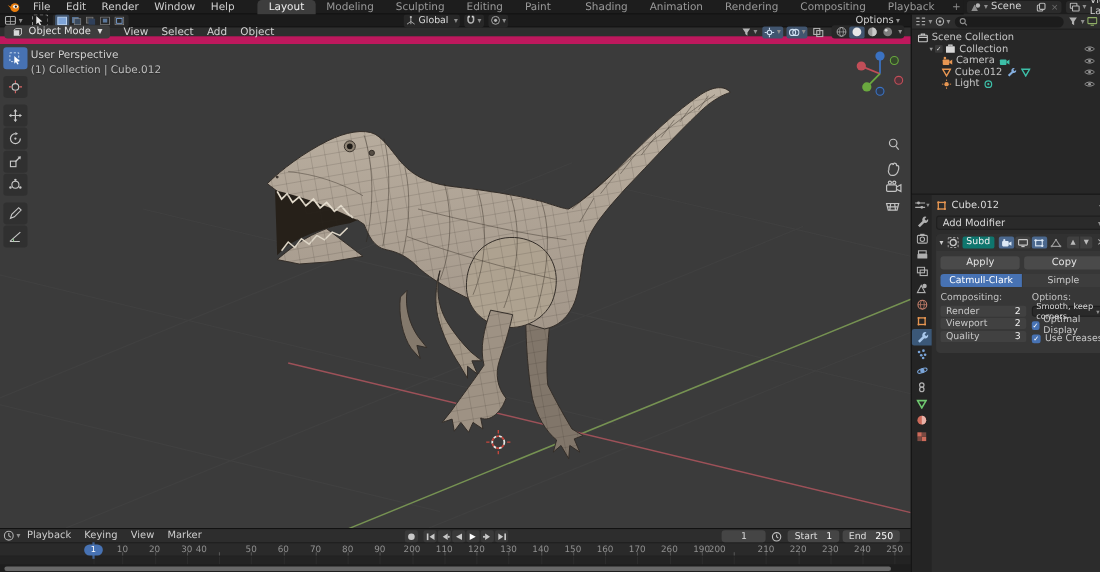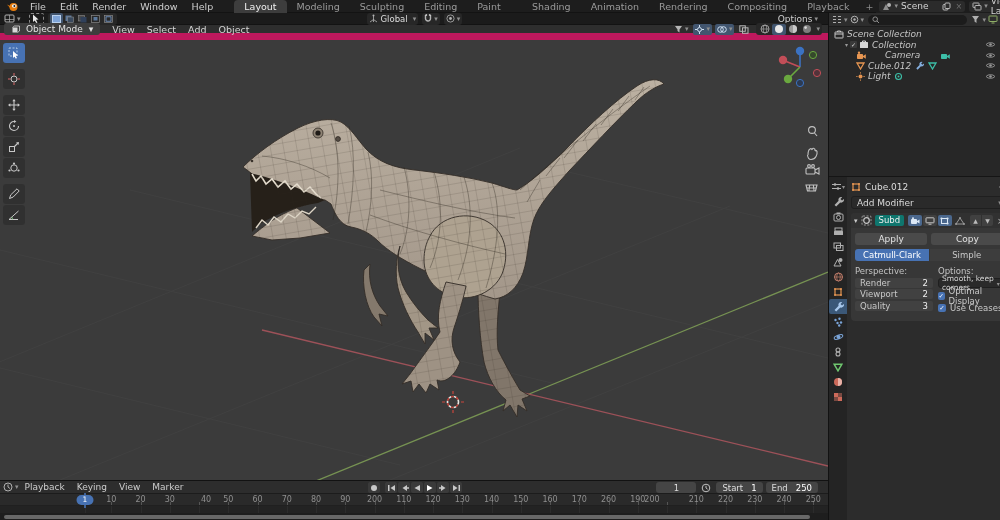--- a/index.html
+++ b/index.html
@@ -48,21 +48,21 @@
   #ov-text { left:28px; top:5px; z-index:4; }
   #ov-text div { font-size:9.5px; color:#d2d2d2; margin-bottom:2px; text-shadow:0 1px 1px #00000055; }
   #ov-text div+div { color:#bdbdbd; }
 
   
   #right-col { left:828px; top:13px; width:172px; height:507px; background:#2b2b2b; border-left:1px solid #121212; }
   #outliner { left:0; top:0; width:172px; height:163px; background:#272727; }
   #ol-head { display:flex; align-items:center; height:14px; background:#2d2d2d; border-bottom:1px solid #1d1d1d; padding:0 3px; }
   #ol-search { flex:1; display:flex; align-items:center; background:#1c1c1c; border-radius:7px; height:10px; margin:0 4px; padding:0 4px; }
   #ol-rows .orow { display:flex; align-items:center; height:10.5px; font-size:9px; color:#c5c5c5; }
-  #ol-rows .orow .lab { margin-left:3px; white-space:nowrap;font-style:italic; }
+  #ol-rows .orow .lab { margin-left:3px; white-space:nowrap; }
   #ol-rows .orow .sp { flex:1; }
   .cbx { width:7px; height:7px; background:#3a3a3a; border-radius:1px; color:#ddd; font-size:6px; line-height:7px; text-align:center; margin-right:2px; }
 
   #props { left:0; top:163px; width:172px; height:344px; background:#2c2c2c; border-top:1px solid #151515; display:flex; }
   #ptabs { width:18px; background:#242424; display:flex; flex-direction:column; align-items:center; padding-top:2px; }
   #ptabs .ptab { width:18px; height:15px; display:flex; align-items:center; justify-content:center; }
   #ptabs .ptab.active { background:#3b5878; border-radius:2px 0 0 2px; }
   #pcontent { flex:1; padding:3px 4px 0 4px; }
 
   .pbread { display:flex; align-items:center; height:13px; margin-bottom:3px; }
@@ -440,20 +440,24 @@
               <circle cx="813" cy="126" r="1.4"></circle>
             </g>
           <g>
               <path d="M806 145 h11 l-1.5 6 h-8z"></path>
               <path d="M809.7 145 l-0.8 6 M813.3 145 l0.8 6 M807 148 h9"></path>
             </g>
         </g>
       </svg>
 
       
+      <div id="ov-text" class="abs">
+        <div>User Perspective</div>
+        <div>(1) Collection | Cube.012</div>
+      </div>
 
       
       <div id="tools" class="abs">
           <div class="tool active">
             <span class="ic">
               <svg width="12" height="12" viewBox="0 0 12 12">
                 <rect x="1" y="1" width="8" height="8" fill="none" stroke="#cfe0f2" stroke-dasharray="2 1.5" stroke-width="0.8"></rect>
                 <path d="M5 4l5 4.5-2.3.3 1.3 2.3-1.2.6-1.3-2.3L5 11z" fill="#fff"></path>
               </svg>
             </span>
@@ -612,21 +616,21 @@
         </div>
       </div>
       <div id="ruler">
         <div id="playhead-pill">1</div>
       <div class="rlab" style="left: 111.325px;">10</div>
           <div class="rtick" style="left: 111.325px;"></div>
           <div class="rlab" style="left: 140.575px;">20</div>
           <div class="rtick" style="left: 140.575px;"></div>
           <div class="rlab" style="left: 169.825px;">30</div>
           <div class="rtick" style="left: 169.825px;"></div>
-          <div class="rlab" style="left: 206px;">40</div>
+          <div class="rlab" style="left: 183px;">40</div>
           <div class="rtick" style="left: 199.075px;"></div>
           <div class="rlab" style="left: 228.325px;">50</div>
           <div class="rtick" style="left: 228.325px;"></div>
           <div class="rlab" style="left: 257.575px;">60</div>
           <div class="rtick" style="left: 257.575px;"></div>
           <div class="rlab" style="left: 286.825px;">70</div>
           <div class="rtick" style="left: 286.825px;"></div>
           <div class="rlab" style="left: 316.075px;">80</div>
           <div class="rtick" style="left: 316.075px;"></div>
           <div class="rlab" style="left: 345.325px;">90</div>
@@ -759,21 +763,21 @@
             </span>
             <span class="lab">Collection</span>
             <span class="sp"></span>
             <span class="ic" style="margin-right: 5px;">
               <svg width="11" height="7" viewBox="0 0 12 8">
                 <path d="M1 4C3.2 1.2 8.8 1.2 11 4C8.8 6.8 3.2 6.8 1 4Z" fill="none" stroke="#9a9a9a"></path>
                 <circle cx="6" cy="4" r="1.5" fill="#9a9a9a"></circle>
               </svg>
             </span>
           </div>
-          <div class="orow" style="padding-left: 27px; gap: 16px;">
+          <div class="orow" style="padding-left: 27px;">
             <span class="ic">
               <svg width="10" height="9" viewBox="0 0 10 9">
                 <rect x="1" y="3" width="6" height="5" rx="0.8" fill="#e79652"></rect>
                 <path d="M7 5l2.8-1.8v4.6L7 6z" fill="#e79652"></path>
                 <circle cx="3" cy="1.8" r="1.2" fill="#e79652"></circle>
               </svg>
             </span>
             <span class="lab">Camera</span>
             <span class="ic" style="margin-left: 4px;">
               <svg width="10" height="9" viewBox="0 0 10 9">
@@ -1049,21 +1053,21 @@
             <div class="btn" style="flex:1">Copy</div>
           </div>
 
           <div class="seg">
             <div class="sel">Catmull-Clark</div>
             <div class="uns">Simple</div>
           </div>
 
           <div class="row" style="align-items:flex-start;padding:0 4px">
             <div style="width:78px">
-              <div class="collabel">Perspective:</div>
+              <div class="collabel">Compositing:</div>
               <div class="numfield">
                   <span>Render</span>
                   <span class="v">2</span>
                 </div>
               <div class="numfield">
                   <span>Viewport</span>
                   <span class="v">2</span>
                 </div>
               <div class="numfield" style="margin-top:2px">
                   <span>Quality</span>

